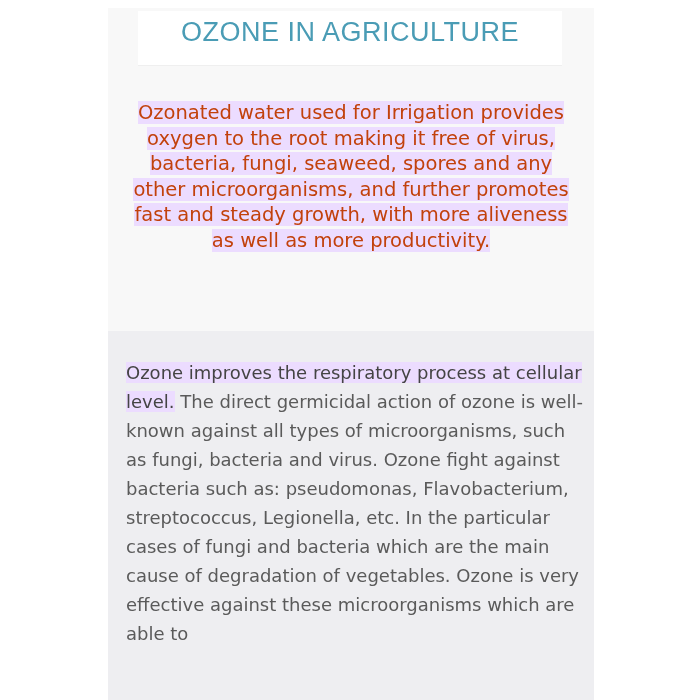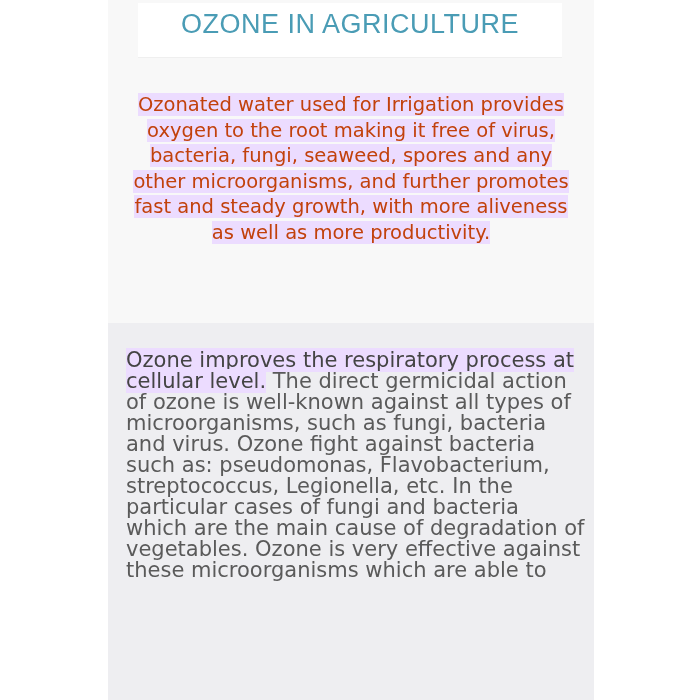--- a/index.html
+++ b/index.html
@@ -1,24 +1,24 @@
 <!DOCTYPE html>
 <html><head>
 <meta charset="utf-8">
 <style>
   html, body { margin:0; padding:0; }
   body { width:700px; height:700px; background:#ffffff; position:relative; overflow:hidden; font-family:"DejaVu Sans", sans-serif; }
-  .column { position:absolute; left:108px; top:0; width:486px; height:612px; }
+  .column { position:absolute; left:108px; top:8px; width:486px; height:612px; }
   .top-section { position:absolute; left:0; top:0; width:486px; height:323px; background:#f8f8f8; }
   .title-card { position:absolute; left:30px; top:3px; width:424px; height:54px; background:#ffffff; border-bottom:1px solid #efefef; text-align:center; }
   .title { display:block; margin-top:2px; font-family:"Liberation Sans", sans-serif; font-size:27px; letter-spacing:0.5px; color:#4a9cb5; line-height:38px; }
   .intro { position:absolute; left:14px; top:92px; width:458px; text-align:center; font-size:19.5px; line-height:25.5px; color:#c2410c; }
   .hl { background:#ecdcff; }
   .bottom-section { position:absolute; left:0; top:323px; width:486px; height:377px; background:#eeeef1; }
-  .body-text { position:absolute; left:18px; top:27px; width:460px; font-size:21px; line-height:21px; color:#5a5a5a; }
+  .body-text { position:absolute; left:18px; top:27px; width:460px; font-size:18px; line-height:29px; color:#5a5a5a; }
   .body-text .hl { color:#444; }
 </style>
 </head>
 <body>
 
 <div class="column">
   <div class="top-section">
     <div class="title-card">
       <span class="title">OZONE IN AGRICULTURE</span>
     </div>

